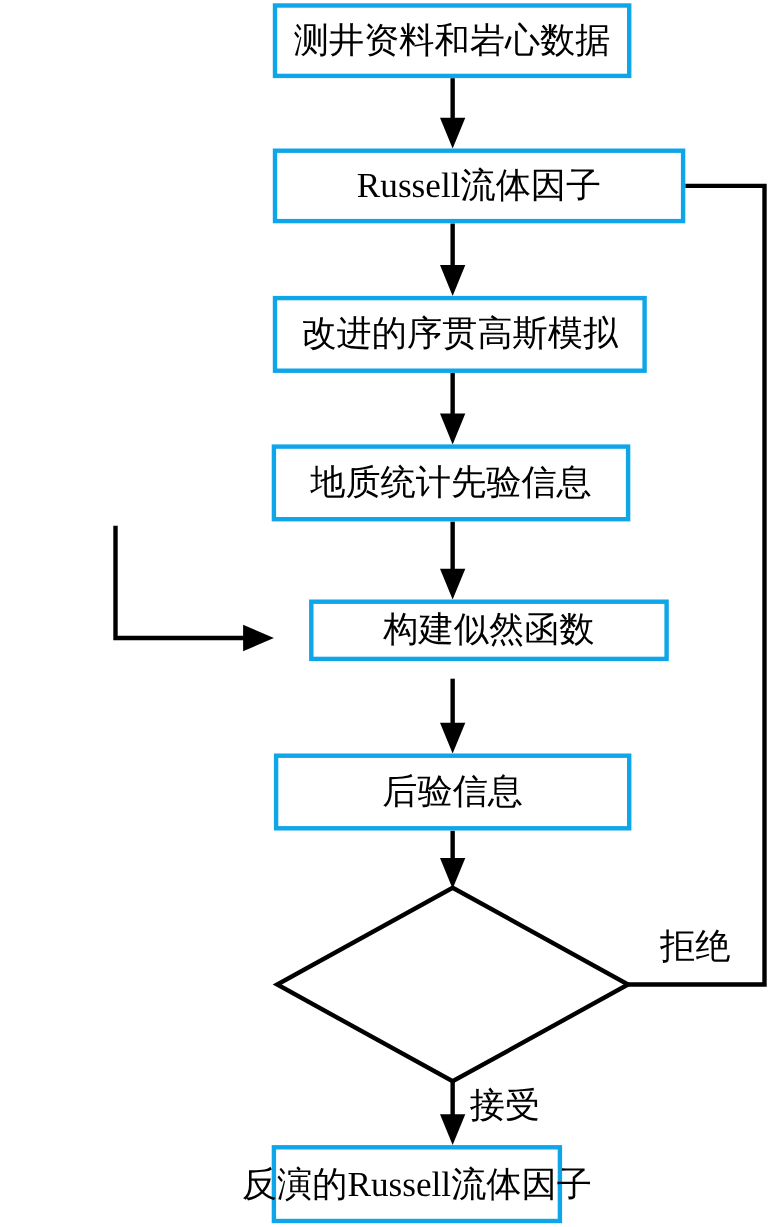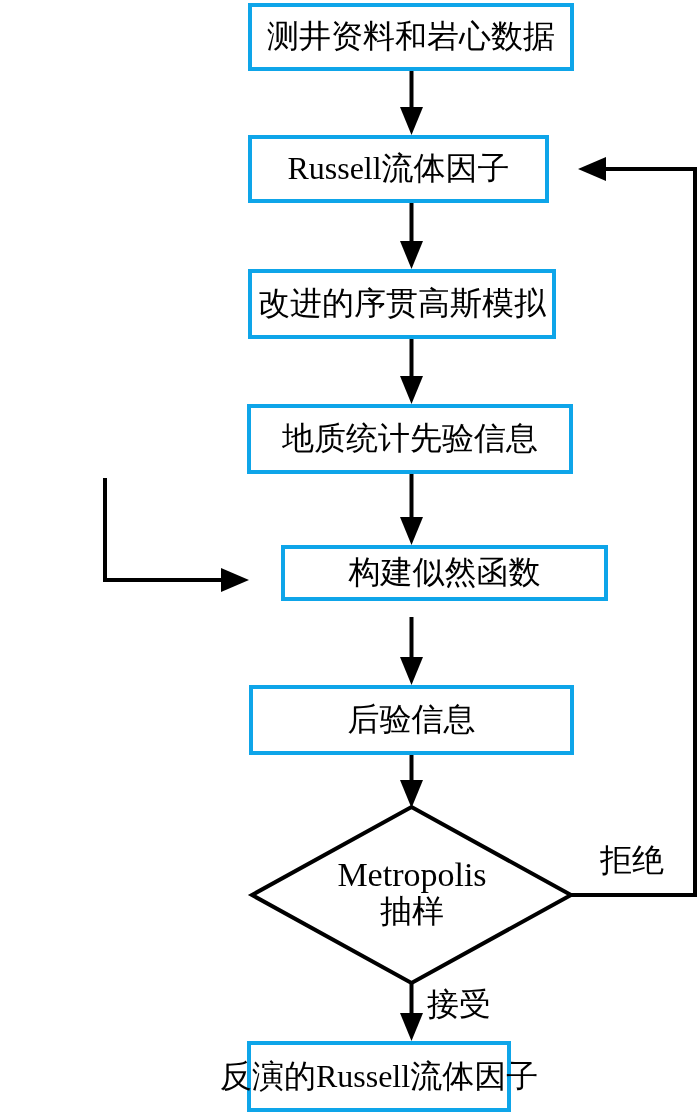--- a/index.html
+++ b/index.html
@@ -30,22 +30,22 @@
     background: #ffffff;
     display: flex;
     align-items: center;
     justify-content: center;
     font-size: 32px;
     line-height: 1.1;
     text-align: center;
     white-space: nowrap;
   }
   .node-well      { left: 248px; top:    3px; width: 326px; height: 68px; }
-  .node-russell   { left: 248px; top:  135px; width: 301px; height: 68px; justify-content: center; }
-  .node-sgs       { left: 248px; top:  269px; width: 308px; height: 70px; }
+  .node-russell   { left: 248px; top:  135px; width: 375px; height: 68px; justify-content: center; }
+  .node-sgs       { left: 248px; top:  269px; width: 340px; height: 70px; }
   .node-prior     { left: 247px; top:  404px; width: 326px; height: 70px; }
   .node-seismic   { left:   2px; top:  409px; width: 206px; height: 69px; }
   .node-likelihood{ left: 249px; top:  545px; width: 327px; height: 56px; margin-left: 32px; }
   .node-posterior { left: 249px; top:  685px; width: 325px; height: 70px; }
   .node-inverted  { left: 247px; top: 1041px; width: 264px; height: 71px; }
 
   .diamond-label {
     position: absolute;
     left: 252px;
     top: 856px;
@@ -121,24 +121,20 @@
 
 
   <div class="node node-likelihood">
     <span>构建似然函数</span>
   </div>
 
   <div class="node node-posterior">
     <span>后验信息</span>
   </div>
 
-  <div class="diamond-label">
-    <span>Metropolis</span>
-    <span class="cn-line">抽样</span>
-  </div>
 
   <div class="node node-inverted">
     <span>反演的Russell流体因子</span>
   </div>
 
   <div class="edge-label edge-label-reject">拒绝</div>
   <div class="edge-label edge-label-accept">接受</div>
 
 </div>
 

